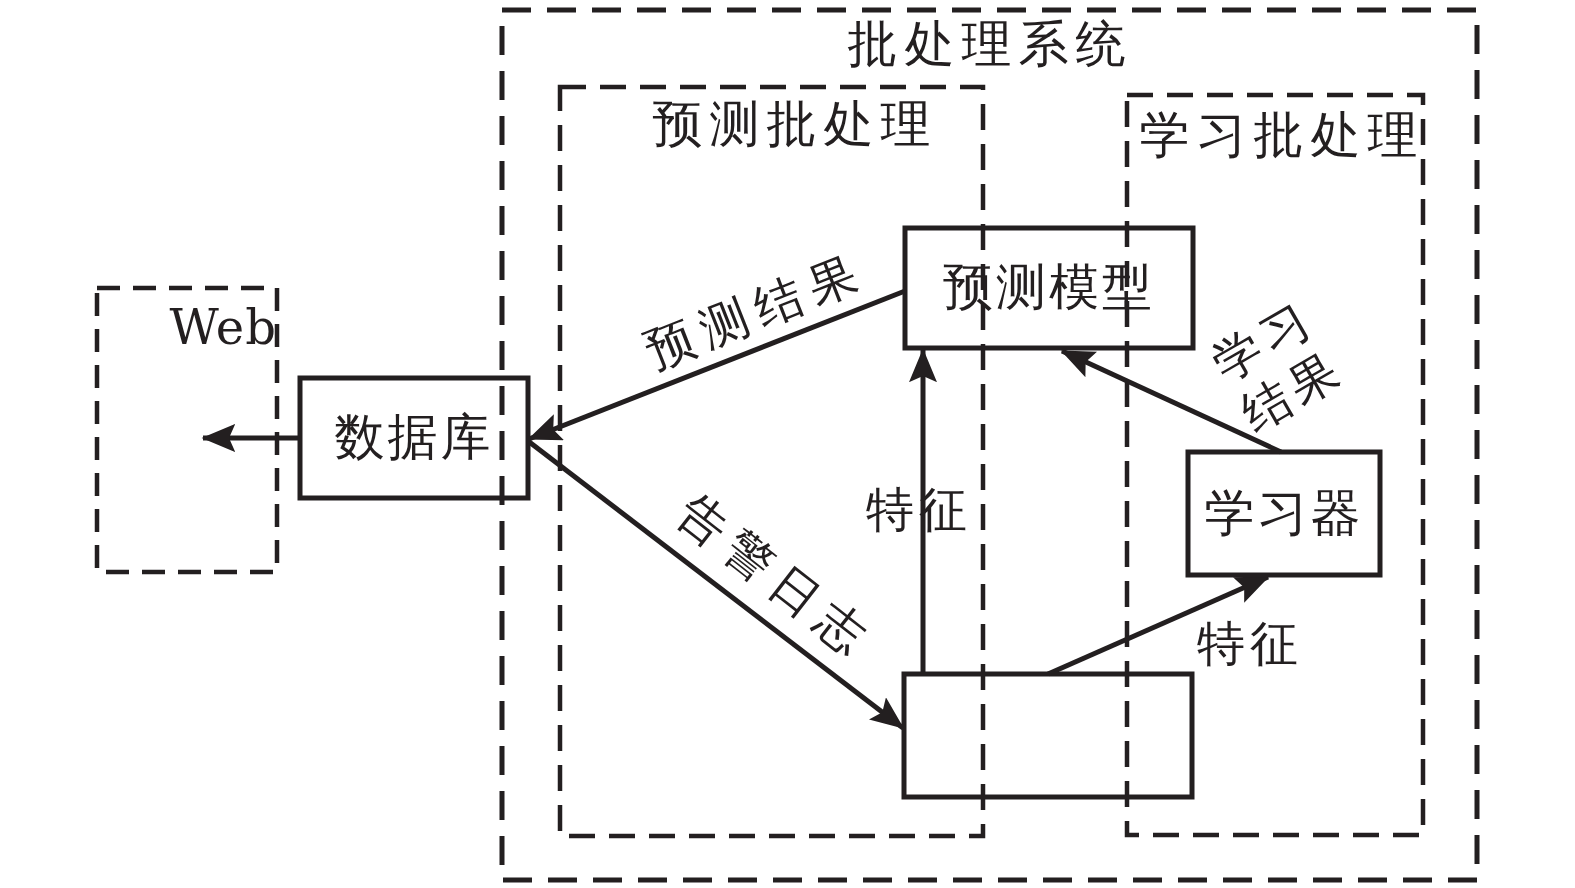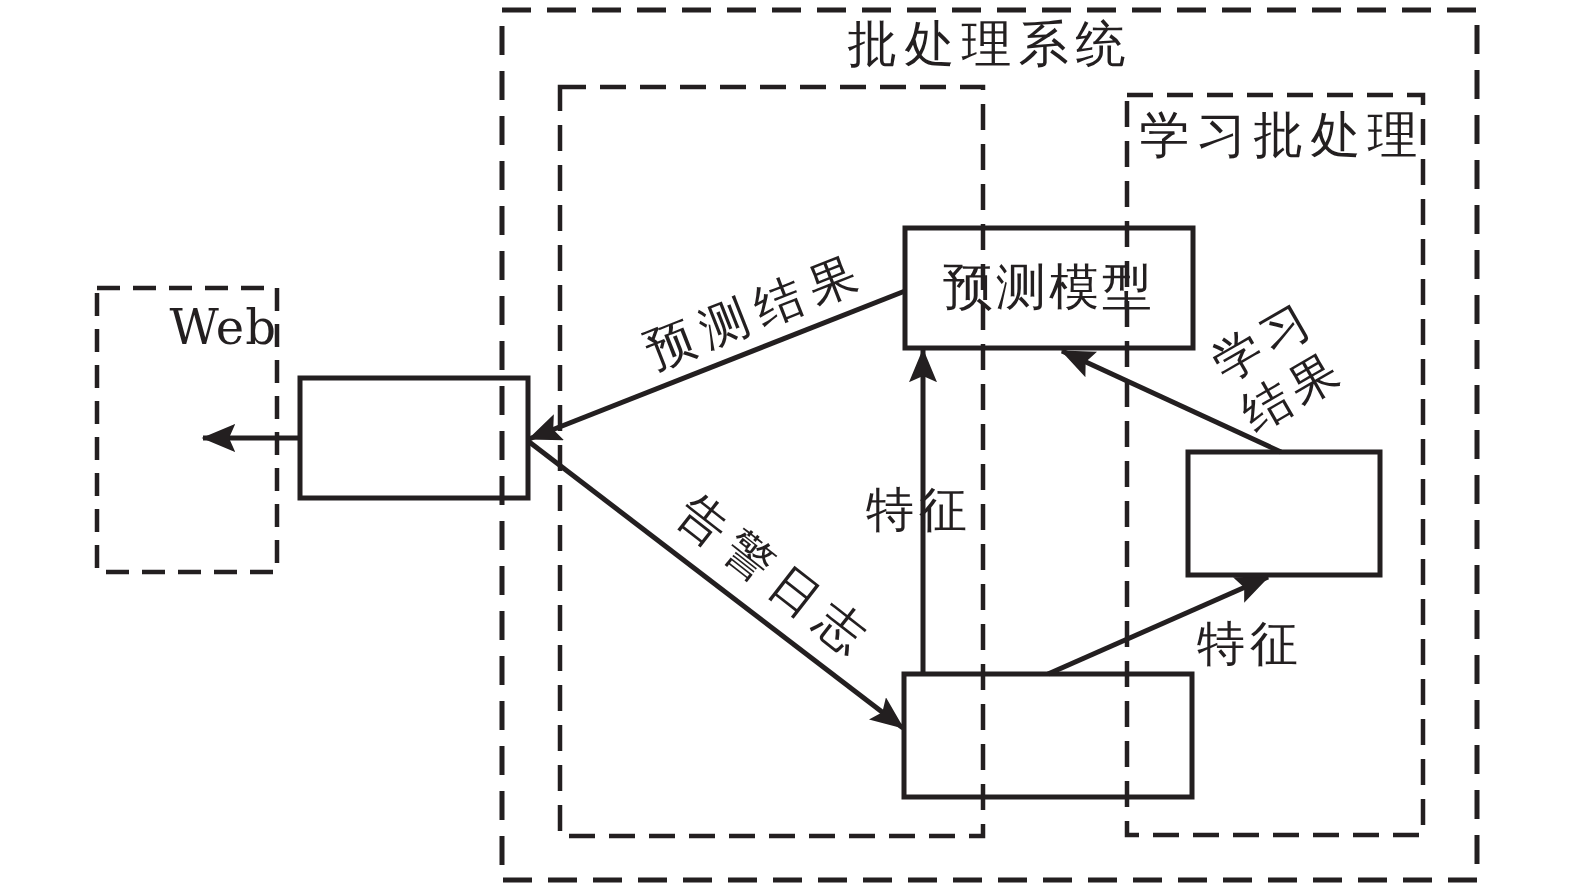--- a/index.html
+++ b/index.html
@@ -77,26 +77,29 @@
     <line x1="1048" y1="674" x2="1268" y2="577" stroke="currentColor" stroke-width="5" marker-end="url(#arrow)"></line>
     <line x1="1281" y1="452" x2="1062" y2="351" stroke="currentColor" stroke-width="5" marker-end="url(#arrow)"></line>
 
     <rect x="300" y="378" width="228" height="120" fill="none" stroke="currentColor" stroke-width="5"></rect>
     <rect x="905" y="228" width="288" height="120" fill="none" stroke="currentColor" stroke-width="5"></rect>
     <rect x="1188" y="452" width="192" height="123" fill="none" stroke="currentColor" stroke-width="5"></rect>
     <rect x="904" y="674" width="288" height="123" fill="none" stroke="currentColor" stroke-width="5"></rect>
   </svg>
 
   <div class="lbl title" style="left:835px; top:16px; width:310px;">批处理系统</div>
+  <div class="lbl title" style="left:645px; top:96px; width:300px;">预测批处理</div>
   <div class="lbl title" style="left:1132px; top:107px; width:300px;">学习批处理</div>
 
   <div class="lbl webapp-lbl">
     <span>Web</span>
   </div>
+  <div class="lbl node-lbl" style="left:300px; top:378px; width:228px; height:120px;">数据库</div>
   <div class="lbl node-lbl" style="left:905px; top:228px; width:288px; height:120px;text-align:center;">预测模型</div>
+  <div class="lbl node-lbl" style="left:1188px; top:452px; width:192px; height:123px;">学习器</div>
 
   <div class="lbl edge-lbl rot-neg21" style="left:756px; top:311px;">预测结果</div>
   <div class="lbl edge-lbl rot-pos38" style="left:776px; top:577px;">告警日志</div>
   <div class="lbl edge-lbl tight" style="left:919px; top:510px;">特征</div>
   <div class="lbl edge-lbl tight" style="left:1250px; top:644px;">特征</div>
   <div class="lbl edge-lbl rot-neg30 two-line" style="left:1278px; top:366px;">
     <span>学习</span>
     <span>结果</span>
   </div>
 

